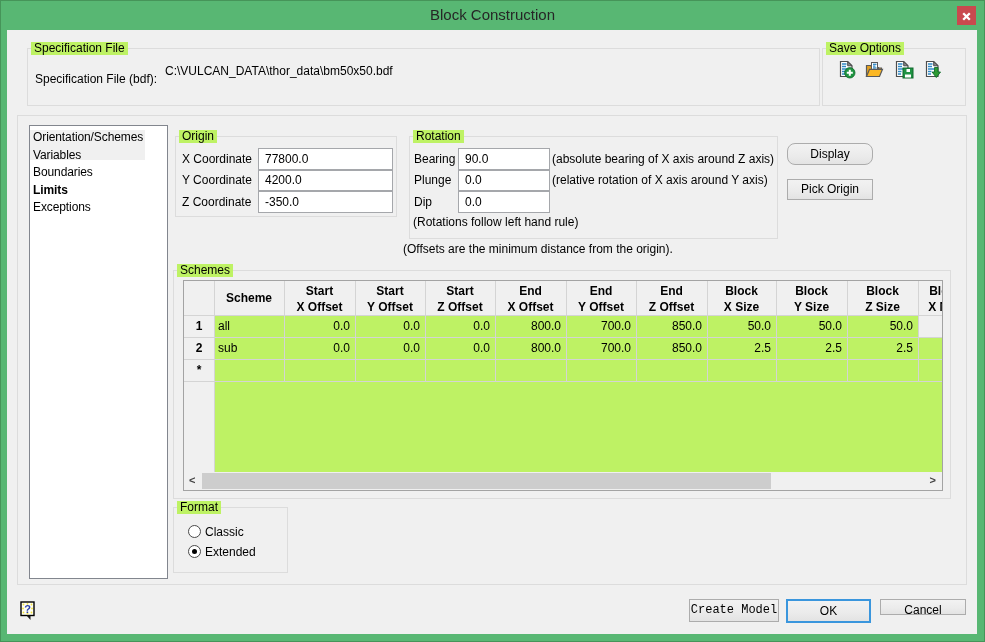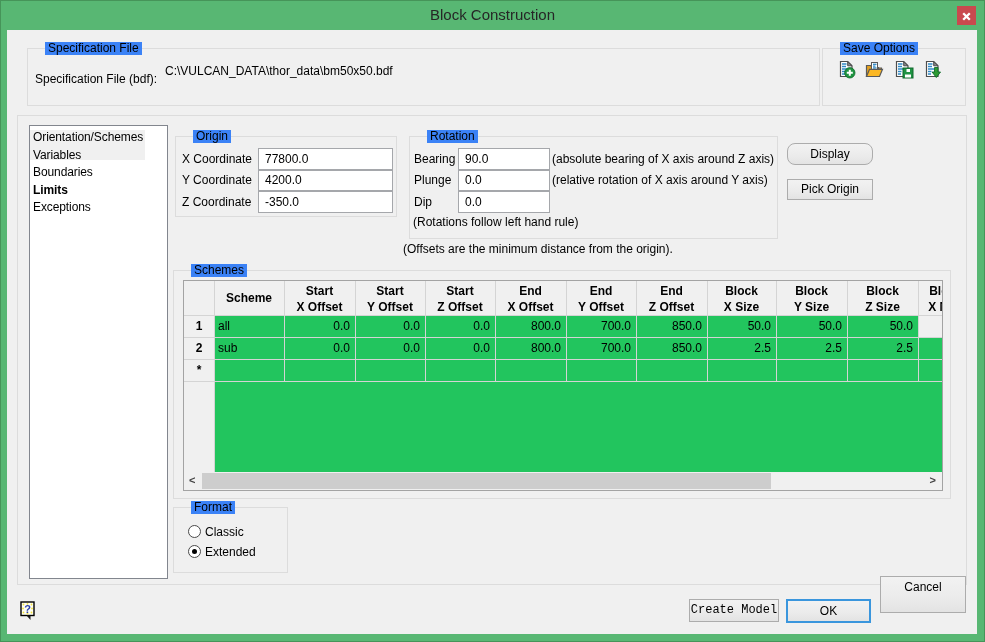--- a/index.html
+++ b/index.html
@@ -2,21 +2,21 @@
 <html><head>
 <meta charset="utf-8">
 <style>
   * { margin:0; padding:0; box-sizing:border-box; }
   html,body { width:985px; height:642px; overflow:hidden; }
   body { font-family:"Liberation Sans", sans-serif; font-size:12px; color:#000; }
   #win { position:relative; width:985px; height:642px; background:#58b773; box-shadow:inset 0 0 0 1px #469459; }
   #content { position:absolute; left:7px; top:30px; width:970px; height:604px; background:#f0f0f0; }
   .abs { position:absolute; }
   .grp { position:absolute; border:1px solid #dcdcdc; }
-  .glabel { position:absolute; top:-7px; left:17px; background:#3b82f6; padding:0 3px; line-height:13px; white-space:nowrap; }
+  .glabel { position:absolute; top:-7px; left:3px; background:#bef264; padding:0 3px; line-height:13px; white-space:nowrap; }
   .tb { position:absolute; background:#fff; border:1px solid #a5a7ab; line-height:20px; padding-left:6px; white-space:nowrap; }
   .lbl { position:absolute; line-height:22px; white-space:nowrap; }
   .btn { position:absolute; border:1px solid #acacac; background:linear-gradient(#f2f2f2,#ebebeb 60%,#e3e3e3); text-align:center; }
   .radio { position:absolute; width:13px; height:13px; border:1px solid #4a4a4a; border-radius:50%; background:#fff; }
   .radio .dot { position:absolute; left:3px; top:3px; width:5px; height:5px; border-radius:50%; background:#000; }
 </style>
 </head>
 <body>
 <div id="win">
 
@@ -129,21 +129,21 @@
 
   <div class="lbl" style="left:403px;top:238px;">(Offsets are the minimum distance from the origin).</div>
 
   <div class="btn" style="left:787px;top:143px;width:86px;height:22px;line-height:20px;border-radius:8px;">Display</div>
   <div class="btn" style="left:787px;top:179px;width:86px;height:21px;line-height:19px;">Pick Origin</div>
 
   <div class="grp" style="left:173px;top:270px;width:778px;height:229px;">
     <span class="glabel">Schemes</span>
   </div>
 
-  <div class="abs" style="left:183px;top:280px;width:760px;height:211px;border:1px solid #a3a3a3;background:#22c55e;overflow:hidden;">
+  <div class="abs" style="left:183px;top:280px;width:760px;height:211px;border:1px solid #a3a3a3;background:#bef264;overflow:hidden;">
     <div class="abs" style="left:0;top:0;width:758px;height:34px;background:#f0f0f0;"></div>
     <div class="abs" style="left:0;top:0;width:30px;height:191px;background:#f0f0f0;"></div>
     <div class="abs" style="left:734px;top:34px;width:24px;height:22px;background:#f0f0f0;"></div>
     <div class="abs" style="left:0;top:34px;width:758px;height:1px;background:#d4d4d4;"></div>
     <div class="abs" style="left:0;top:56px;width:758px;height:1px;background:#d4d4d4;"></div>
     <div class="abs" style="left:0;top:78px;width:758px;height:1px;background:#d4d4d4;"></div>
     <div class="abs" style="left:0;top:100px;width:758px;height:1px;background:#d4d4d4;"></div>
     <div class="abs" style="left:30px;top:0;width:1px;height:191px;background:#d4d4d4;"></div>
     <div class="abs" style="left:100px;top:0;width:1px;height:101px;background:#d4d4d4;"></div>
     <div class="abs" style="left:171px;top:0;width:1px;height:101px;background:#d4d4d4;"></div>
@@ -217,14 +217,14 @@
       <circle cx="3.5" cy="11.5" r="0.9"></circle>
         <circle cx="7.5" cy="12.5" r="0.9"></circle>
         <circle cx="11.5" cy="11.5" r="0.9"></circle>
     </g>
     <text x="7.5" y="11.5" font-family="Liberation Sans, sans-serif" font-size="11" font-weight="bold" fill="#2a3faa" text-anchor="middle">?</text>
     <path d="M6.5 14.5 l4 0 l0 4.5 z" fill="#1a1a1a"></path>
   </svg>
 
   <div class="btn" style="left:689px;top:599px;width:90px;height:23px;line-height:21px;font-family:Liberation Mono, monospace;">Create Model</div>
   <div class="btn" style="left:786px;top:599px;width:85px;height:24px;line-height:20px;border:2px solid #3a96dd;">OK</div>
-  <div class="btn" style="left:880px;top:576px;width:86px;height:37px;line-height:21px;">Cancel</div>
+  <div class="btn" style="left:880px;top:599px;width:86px;height:16px;line-height:21px;">Cancel</div>
 </div>
 
 </body></html>

